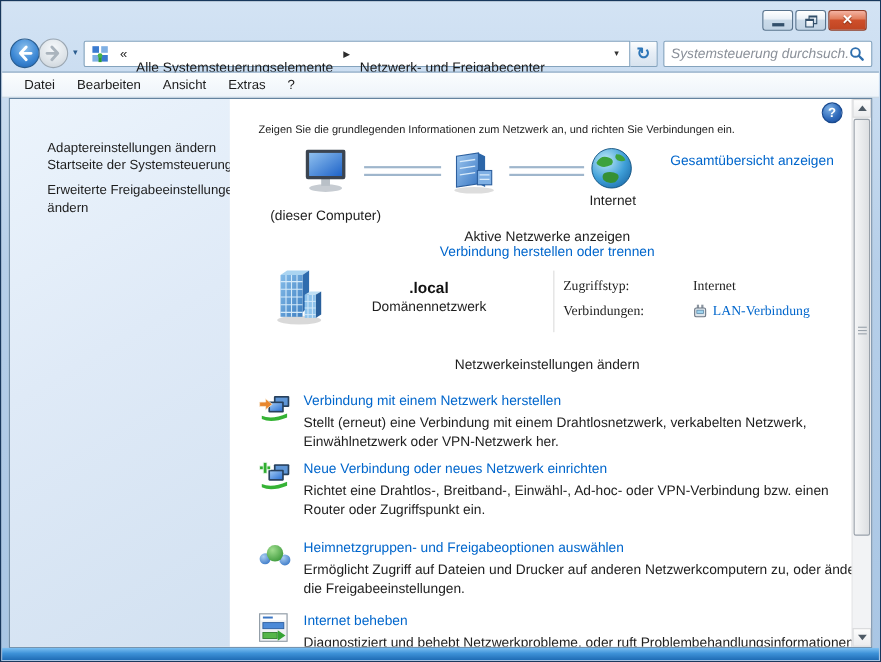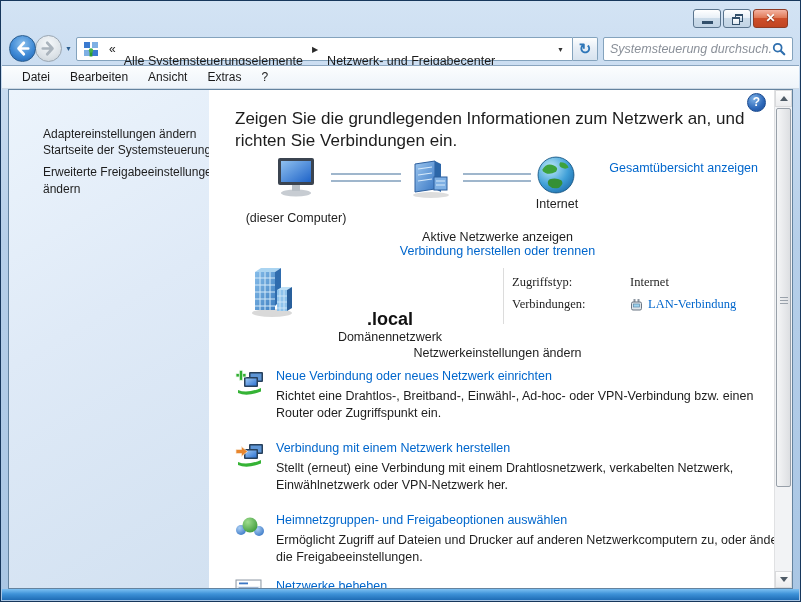--- a/index.html
+++ b/index.html
@@ -71,42 +71,42 @@
   .sl-3 { margin-top:7px; }
   .see-also { position:absolute; left:34px; bottom:16px; }
   .see-also-header { color:#767676; margin-bottom:11px; }
   .see-also .side-link { margin-top:0; margin-bottom:12px; }
   .content { flex:1; position:relative; box-sizing:border-box; padding:18px 14px 0 26px;
           background:#fff; overflow:hidden; font-size:12.5px; color:#1e1e1e; }
   .helpbtn { position:absolute; top:3px; right:8px; width:17px; height:17px; border-radius:50%;
           background:radial-gradient(circle at 35% 28%,#7db1e6,#2c67b8 60%,#1b4c97);
           border:1px solid #1a4a8f; color:#fff; font-weight:bold; font-size:12px;
           text-align:center; line-height:16px; cursor:pointer; }
-  .heading { font-size:17px; line-height:22px; max-width:535px; color:#1c1c1c; }
+  .heading { font-size:10px; line-height:22px; max-width:535px; color:#1c1c1c; }
   
   .map-row { position:relative; height:72px; margin-top:6px; }
   .map-computer { position:absolute; left:40px; top:0; cursor:pointer; }
   .map-network  { position:absolute; left:172px; top:1px; cursor:pointer; }
   .map-globe    { position:absolute; left:302px; top:-2px; cursor:pointer; }
   .net-line { position:absolute; top:15px; height:5px;
           border-top:2px solid #9fb6cc; border-bottom:2px solid #9fb6cc; }
   .line1 { left:96px; width:70px; } .line2 { left:228px; width:68px; }
   .map-label { position:absolute; font-size:12.5px; color:#1e1e1e; text-align:center; }
   .lbl-computer { left:-14px; top:53px; width:150px; }
   .lbl-internet { left:283px; top:39px; width:78px; }
   .link { color:#0066cc; cursor:pointer; }
   .map-overview { position:absolute; right:2px; top:3px; }
   
   .sec-header { display:flex; align-items:center; white-space:nowrap;flex-direction:column; }
   .sec-line { flex:1; height:1px; background:#d6d6d6; margin:0 10px; }
   
   .active-card { position:relative; height:62px; margin-top:8px; }
   .building { position:absolute; left:14px; top:0; cursor:pointer; }
   .an-name { position:absolute; left:70px; top:8px; width:170px; text-align:center; line-height:18px; }
-  .an-title { font-weight:bold; font-size:18px; color:#111;margin-top:36px; }
+  .an-title { font-weight:bold; font-size:14px; color:#111; }
   .an-vline { position:absolute; left:268px; top:2px; width:1px; height:56px; background:#dcdcdc; }
   .an-rows { position:absolute; left:277px; top:8px;font-family:Liberation Serif, serif; }
   .an-row { display:flex; align-items:center; height:17px; margin-bottom:5px; }
   .an-label { width:118px; }
   .lan-icon { margin-right:5px; display:flex; }
   
   .sec-settings { margin-top:18px; }
   .task { display:flex; }
   .t1 { margin-top:8px; } .t2 { margin-top:18px; } .t3 { margin-top:18px; } .t4 { margin-top:12px; }
   .task-icon { width:34px; flex:none; margin-right:7px; padding-top:1px; cursor:pointer; }
@@ -313,20 +313,43 @@
             <span class="link">LAN-Verbindung</span>
           </div>
         </div>
       </div>
 
       <div class="sec-header sec-settings">
         <span>Netzwerkeinstellungen ändern</span>
         <span class="sec-line"></span>
       </div>
 
+      <div class="task t2">
+        <span class="task-icon">
+          <svg width="30" height="28" viewBox="0 0 30 28">
+            <defs>
+                <linearGradient id="gt2" x1="0" y1="0" x2="1" y2="1">
+                  <stop offset="0" stop-color="#9cc6f2"></stop>
+                  <stop offset="1" stop-color="#2f74d4"></stop>
+                </linearGradient>
+              </defs>
+            <rect x="14" y="3" width="14" height="10" rx="1" fill="#27405c"></rect>
+              <rect x="15.5" y="4.5" width="11" height="7" fill="#5f96d6"></rect>
+            <rect x="9" y="8" width="14" height="10" rx="1" fill="#27405c"></rect>
+              <rect x="10.5" y="9.5" width="11" height="7" fill="url(#gt2)"></rect>
+            <path d="M1 8.5 L6.5 8.5 L6.5 5.5 L12.5 10.5 L6.5 15.5 L6.5 12.5 L1 12.5 Z" fill="#e8862d" stroke="#f8ead8" stroke-width="0.7"></path>
+            <path d="M3 21 Q12 25 26 19 L26 22.5 Q12 28 3 24 Z" fill="#35b335"></path>
+          </svg>
+        </span>
+        <div>
+          <div class="link task-title">Verbindung mit einem Netzwerk herstellen</div>
+          <div class="task-desc">Stellt (erneut) eine Verbindung mit einem Drahtlosnetzwerk, verkabelten Netzwerk, Einwählnetzwerk oder VPN-Netzwerk her.</div>
+        </div>
+      </div>
+
       <div class="task t1">
         <span class="task-icon">
           <svg width="30" height="28" viewBox="0 0 30 28">
             <defs>
                 <linearGradient id="gt1" x1="0" y1="0" x2="1" y2="1">
                   <stop offset="0" stop-color="#9cc6f2"></stop>
                   <stop offset="1" stop-color="#2f74d4"></stop>
                 </linearGradient>
               </defs>
             <rect x="14" y="3" width="14" height="10" rx="1" fill="#27405c"></rect>
@@ -334,43 +357,20 @@
             <rect x="9" y="8" width="14" height="10" rx="1" fill="#27405c"></rect>
               <rect x="10.5" y="9.5" width="11" height="7" fill="url(#gt1)"></rect>
             <rect x="1" y="4.6" width="10" height="3.4" fill="#2fae2f" stroke="#e8f7e8" stroke-width="0.8"></rect>
             <rect x="4.3" y="1.3" width="3.4" height="10" fill="#2fae2f" stroke="#e8f7e8" stroke-width="0.8"></rect>
             <path d="M3 21 Q12 25 26 19 L26 22.5 Q12 28 3 24 Z" fill="#35b335"></path>
           </svg>
         </span>
         <div>
           <div class="link task-title">Neue Verbindung oder neues Netzwerk einrichten</div>
           <div class="task-desc">Richtet eine Drahtlos-, Breitband-, Einwähl-, Ad-hoc- oder VPN-Verbindung bzw. einen Router oder Zugriffspunkt ein.</div>
-        </div>
-      </div>
-
-      <div class="task t2">
-        <span class="task-icon">
-          <svg width="30" height="28" viewBox="0 0 30 28">
-            <defs>
-                <linearGradient id="gt2" x1="0" y1="0" x2="1" y2="1">
-                  <stop offset="0" stop-color="#9cc6f2"></stop>
-                  <stop offset="1" stop-color="#2f74d4"></stop>
-                </linearGradient>
-              </defs>
-            <rect x="14" y="3" width="14" height="10" rx="1" fill="#27405c"></rect>
-              <rect x="15.5" y="4.5" width="11" height="7" fill="#5f96d6"></rect>
-            <rect x="9" y="8" width="14" height="10" rx="1" fill="#27405c"></rect>
-              <rect x="10.5" y="9.5" width="11" height="7" fill="url(#gt2)"></rect>
-            <path d="M1 8.5 L6.5 8.5 L6.5 5.5 L12.5 10.5 L6.5 15.5 L6.5 12.5 L1 12.5 Z" fill="#e8862d" stroke="#f8ead8" stroke-width="0.7"></path>
-            <path d="M3 21 Q12 25 26 19 L26 22.5 Q12 28 3 24 Z" fill="#35b335"></path>
-          </svg>
-        </span>
-        <div>
-          <div class="link task-title">Verbindung mit einem Netzwerk herstellen</div>
-          <div class="task-desc">Stellt (erneut) eine Verbindung mit einem Drahtlosnetzwerk, verkabelten Netzwerk, Einwählnetzwerk oder VPN-Netzwerk her.</div>
         </div>
       </div>
 
       <div class="task t3">
         <span class="task-icon">
           <svg width="30" height="26" viewBox="0 0 30 26">
             <defs>
               <radialGradient id="gbl" cx="0.35" cy="0.3" r="0.9">
                   <stop offset="0" stop-color="#a9cdf2"></stop>
                   <stop offset="1" stop-color="#2a6cc0"></stop>
@@ -396,21 +396,21 @@
           <svg width="27" height="27" viewBox="0 0 27 27">
             <rect x="1" y="1" width="25" height="25" fill="#eef1f4" stroke="#8f9aa5"></rect>
             <rect x="2" y="2" width="23" height="5" fill="#ffffff"></rect>
             <rect x="4" y="3.5" width="9" height="1.8" fill="#3b76c4"></rect>
             <rect x="4" y="9" width="19" height="5.5" fill="#4c8ad8" stroke="#2a5c9e" stroke-width="0.8"></rect>
             <rect x="4" y="18" width="13" height="5.5" fill="#55b64a" stroke="#2e7d2e" stroke-width="0.8"></rect>
             <path d="M17.5 16 L24.5 20.8 L17.5 25.5 Z" fill="#35a335"></path>
           </svg>
         </span>
         <div>
-          <div class="link task-title">Netzwerke beheben</div>
+          <div class="link task-title">Internet beheben</div>
           <div class="task-desc">Diagnostiziert und behebt Netzwerkprobleme, oder ruft Problembehandlungsinformationen ab.</div>
         </div>
       </div>
     </div>
 
     <div class="scrollbar">
       <div class="sb-btn">
           <span class="tri-up"></span>
         </div>
       <div class="sb-track">

